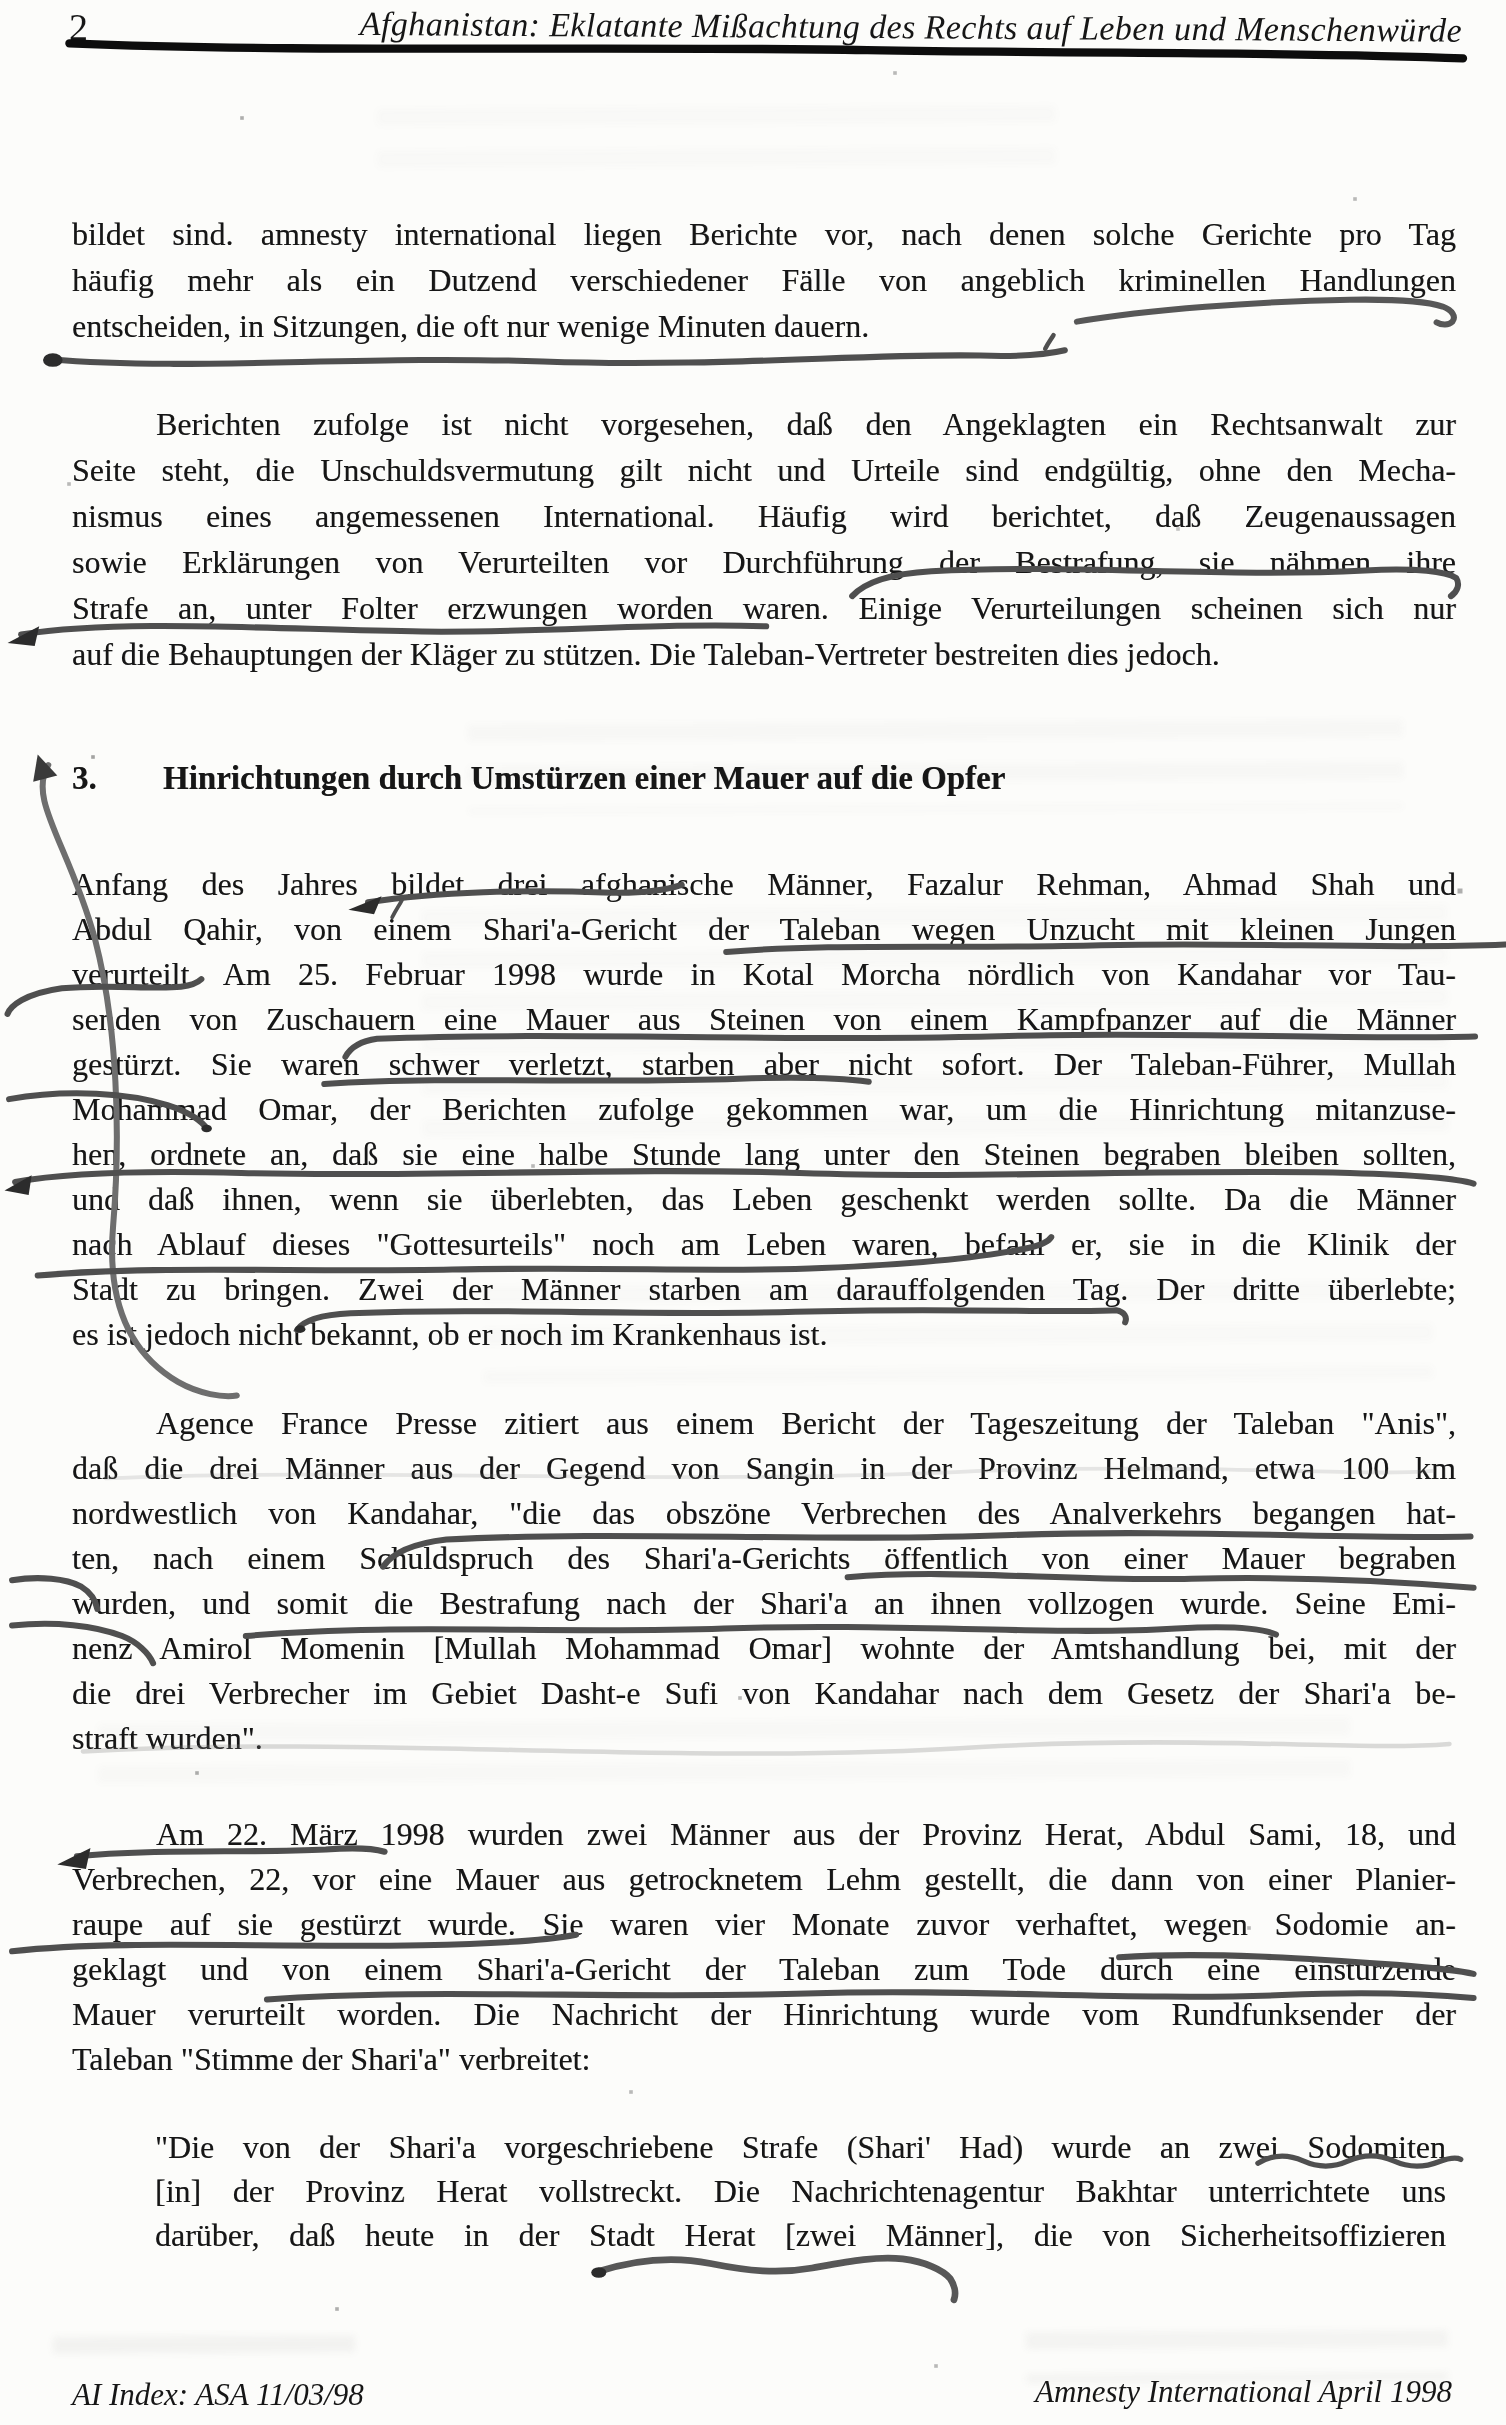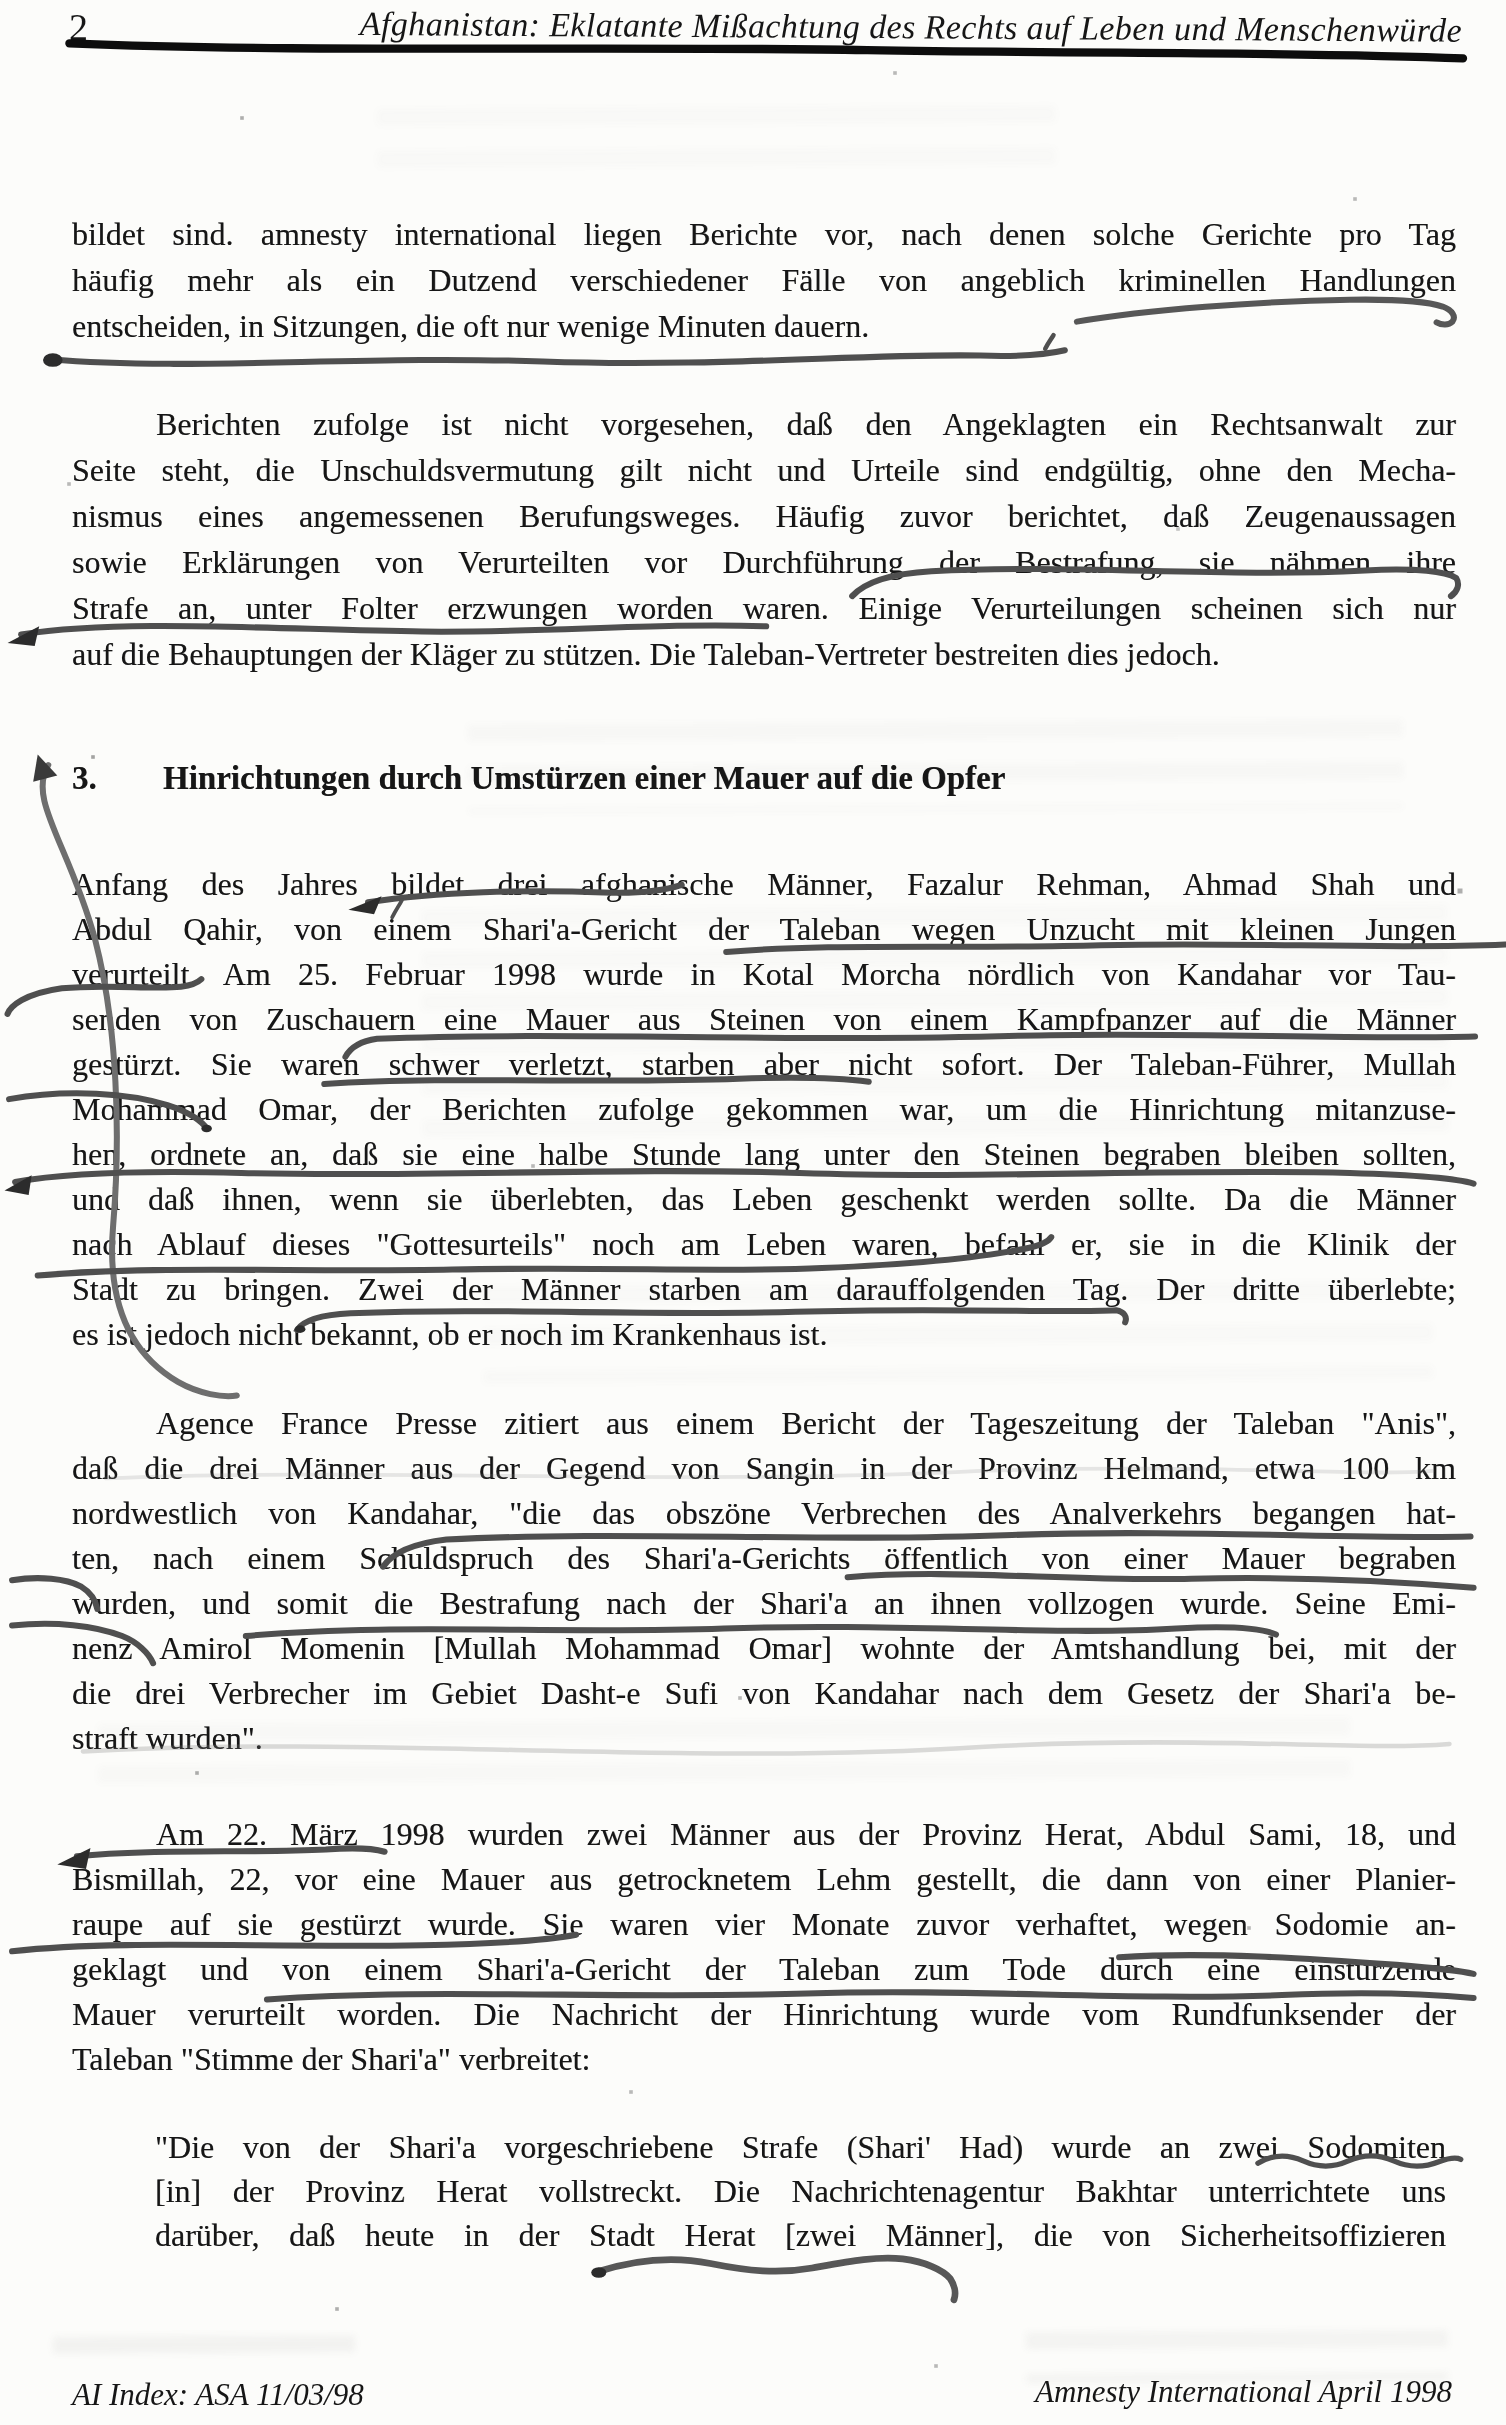--- a/index.html
+++ b/index.html
@@ -116,21 +116,21 @@
 
   <main>
     <section class="para" style="top:211px">
         <div class="line">bildet sind. amnesty international liegen Berichte vor, nach denen solche Gerichte pro Tag</div>
         <div class="line">häufig mehr als ein Dutzend verschiedener Fälle von angeblich kriminellen Handlungen</div>
         <div class="line last">entscheiden, in Sitzungen, die oft nur wenige Minuten dauern.</div>
       </section>
     <section class="para" style="top:401px">
         <div class="line indent">Berichten zufolge ist nicht vorgesehen, daß den Angeklagten ein Rechtsanwalt zur</div>
         <div class="line">Seite steht, die Unschuldsvermutung gilt nicht und Urteile sind endgültig, ohne den Mecha-</div>
-        <div class="line">nismus eines angemessenen Berufungsweges. Häufig zuvor berichtet, daß Zeugenaussagen</div>
+        <div class="line">nismus eines angemessenen International. Häufig wird berichtet, daß Zeugenaussagen</div>
         <div class="line">sowie Erklärungen von Verurteilten vor Durchführung der Bestrafung, sie nähmen ihre</div>
         <div class="line">Strafe an, unter Folter erzwungen worden waren. Einige Verurteilungen scheinen sich nur</div>
         <div class="line last">auf die Behauptungen der Kläger zu stützen. Die Taleban-Vertreter bestreiten dies jedoch.</div>
       </section>
 
     <div class="heading">
       <span class="hnum">3.</span><span>Hinrichtungen durch Umstürzen einer Mauer auf die Opfer</span>
     </div>
 
     <section class="para tight" style="top:862px">
@@ -151,21 +151,21 @@
         <div class="line">daß die drei Männer aus der Gegend von Sangin in der Provinz Helmand, etwa 100 km</div>
         <div class="line">nordwestlich von Kandahar, "die das obszöne Verbrechen des Analverkehrs begangen hat-</div>
         <div class="line">ten, nach einem Schuldspruch des Shari'a-Gerichts öffentlich von einer Mauer begraben</div>
         <div class="line">wurden, und somit die Bestrafung nach der Shari'a an ihnen vollzogen wurde. Seine Emi-</div>
         <div class="line">nenz Amirol Momenin [Mullah Mohammad Omar] wohnte der Amtshandlung bei, mit der</div>
         <div class="line">die drei Verbrecher im Gebiet Dasht-e Sufi von Kandahar nach dem Gesetz der Shari'a be-</div>
         <div class="line last">straft wurden".</div>
       </section>
     <section class="para tight" style="top:1812px">
         <div class="line indent">Am 22. März 1998 wurden zwei Männer aus der Provinz Herat, Abdul Sami, 18, und</div>
-        <div class="line">Bismillah, 22, vor eine Mauer aus getrocknetem Lehm gestellt, die dann von einer Planier-</div>
+        <div class="line">Verbrechen, 22, vor eine Mauer aus getrocknetem Lehm gestellt, die dann von einer Planier-</div>
         <div class="line">raupe auf sie gestürzt wurde. Sie waren vier Monate zuvor verhaftet, wegen Sodomie an-</div>
         <div class="line">geklagt und von einem Shari'a-Gericht der Taleban zum Tode durch eine einstürzende</div>
         <div class="line">Mauer verurteilt worden. Die Nachricht der Hinrichtung wurde vom Rundfunksender der</div>
         <div class="line last">Taleban "Stimme der Shari'a" verbreitet:</div>
       </section>
 
     <blockquote class="quote" style="top:2125px;margin:0;">
         <div class="line">"Die von der Shari'a vorgeschriebene Strafe (Shari' Had) wurde an zwei Sodomiten</div>
         <div class="line">[in] der Provinz Herat vollstreckt. Die Nachrichtenagentur Bakhtar unterrichtete uns</div>
         <div class="line">darüber, daß heute in der Stadt Herat [zwei Männer], die von Sicherheitsoffizieren</div>

